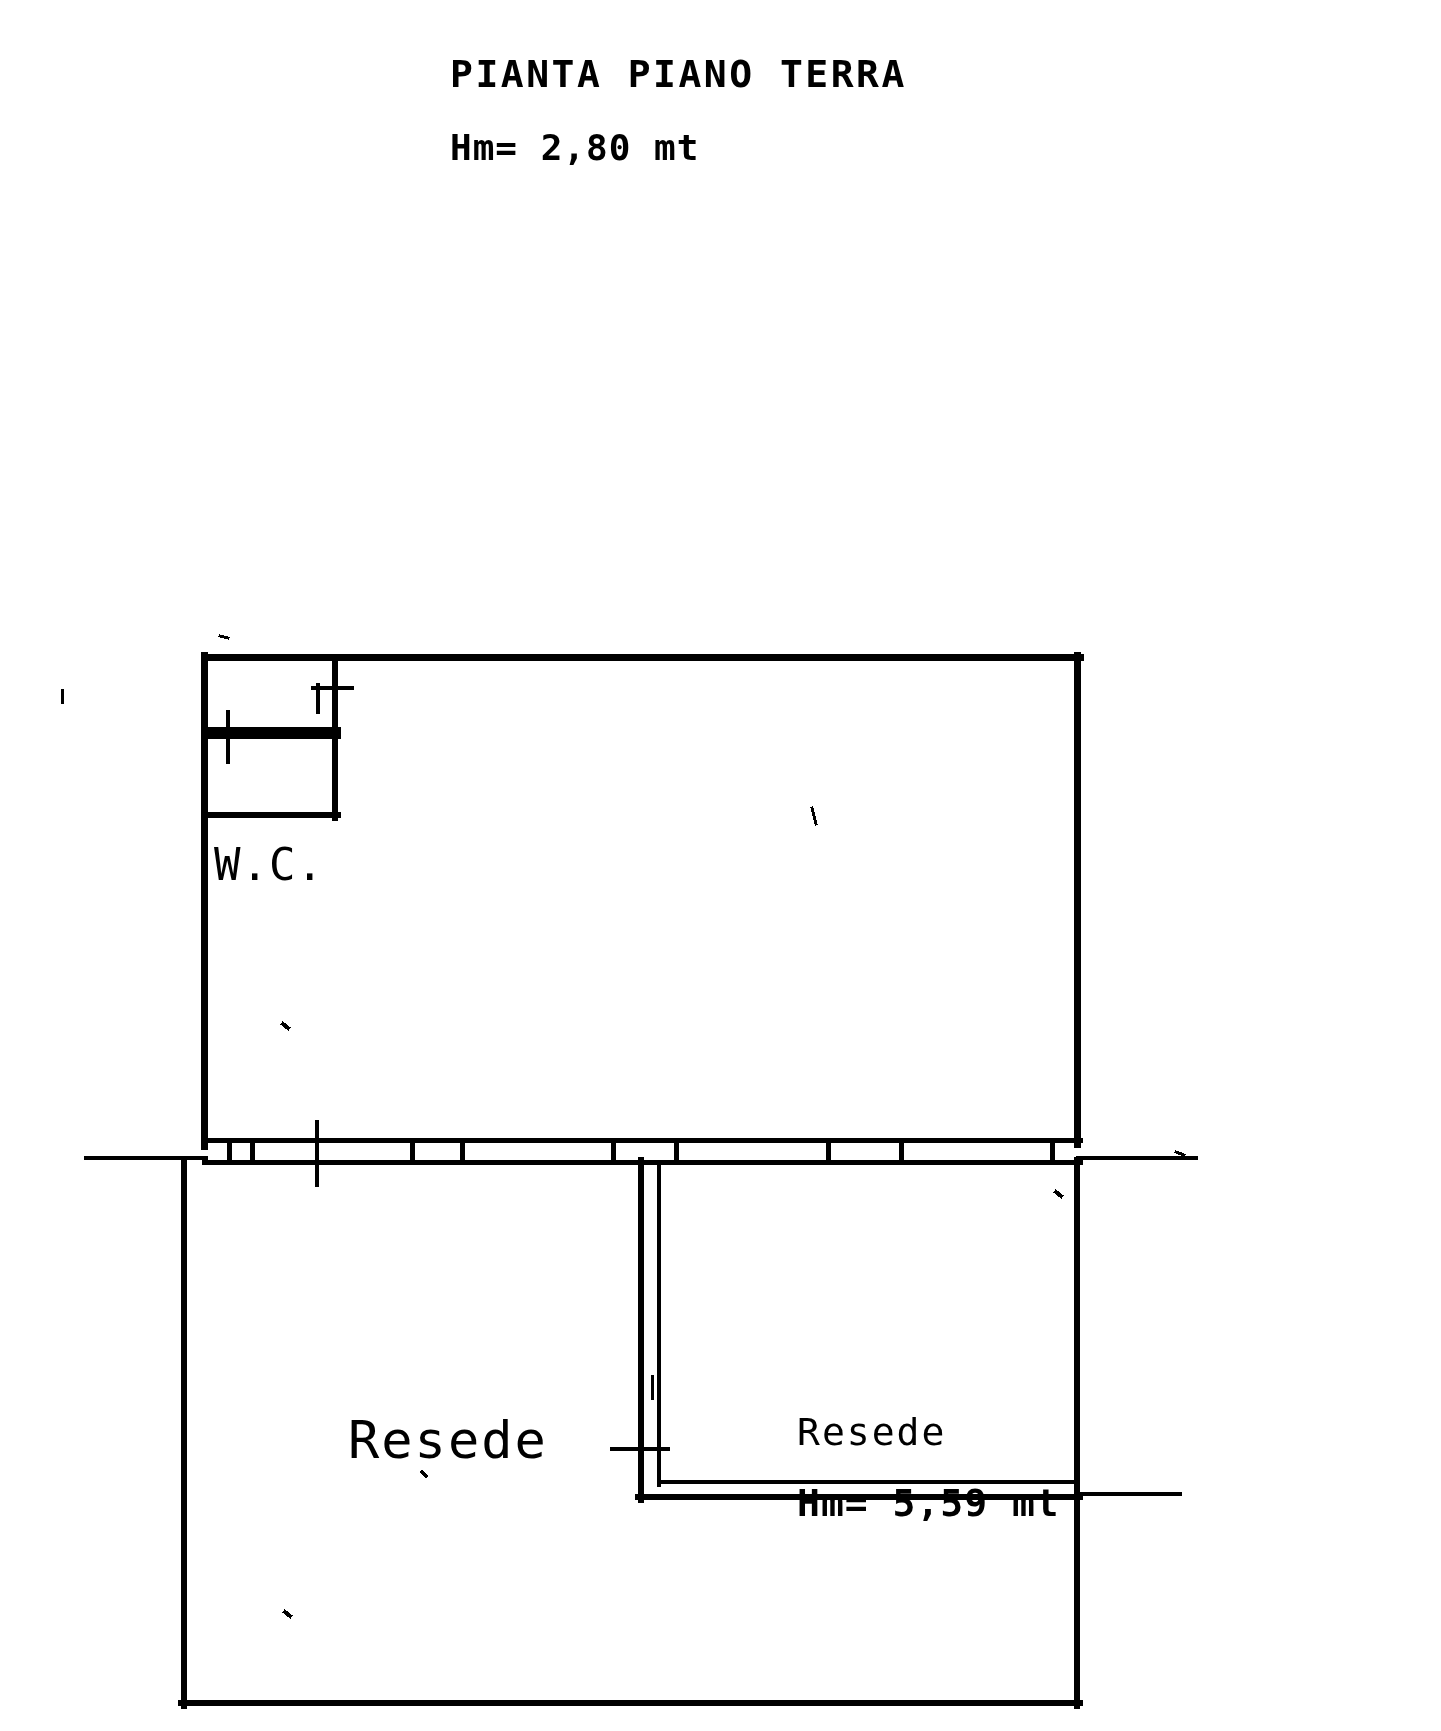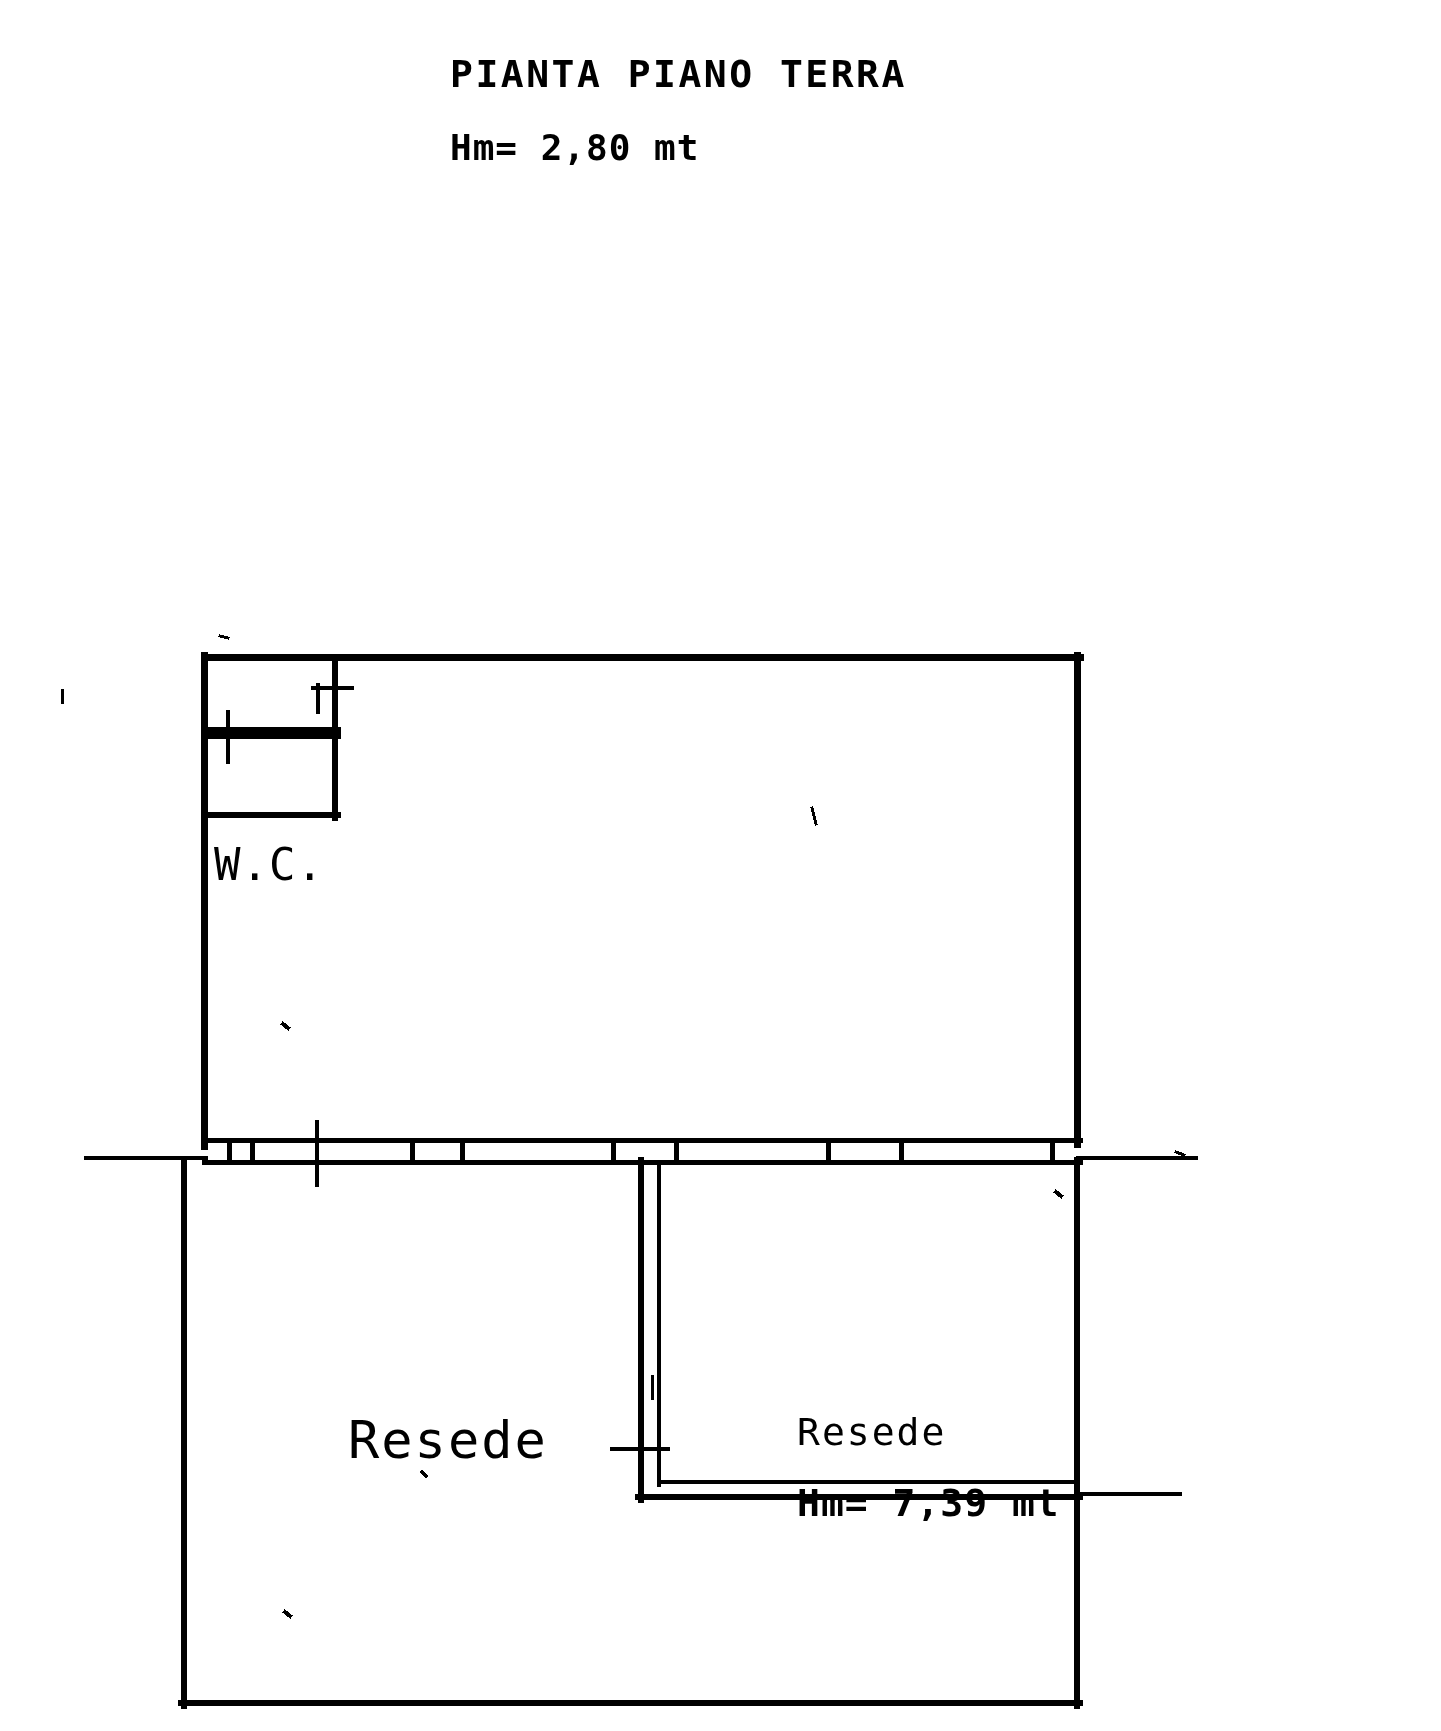--- a/index.html
+++ b/index.html
@@ -89,21 +89,21 @@
 
   <div class="txt" id="height-main-text">Hm= 2,80 mt</div>
 
   <div class="txt" id="wc-label-text">W.C.</div>
 
 
   <div class="txt" id="resede-label-text">Resede</div>
 
   <div class="txt" id="loggia-label-text">Resede</div>
 
-  <div class="txt" id="loggia-height-text">Hm= 7,39 mt</div>
+  <div class="txt" id="loggia-height-text">Hm= 5,59 mt</div>
 
   <svg class="plan-svg" viewBox="0 0 1441 1731" xmlns="http://www.w3.org/2000/svg">
 
     <g fill="none" stroke="#000000" stroke-linecap="square" shape-rendering="crispEdges">
 
       <line x1="204" y1="657" x2="1080" y2="657" stroke-width="7"></line>
 
       <line x1="1077" y1="655" x2="1077" y2="1144" stroke-width="7"></line>
 
       <line x1="204" y1="655" x2="204" y2="818" stroke-width="7"></line>

